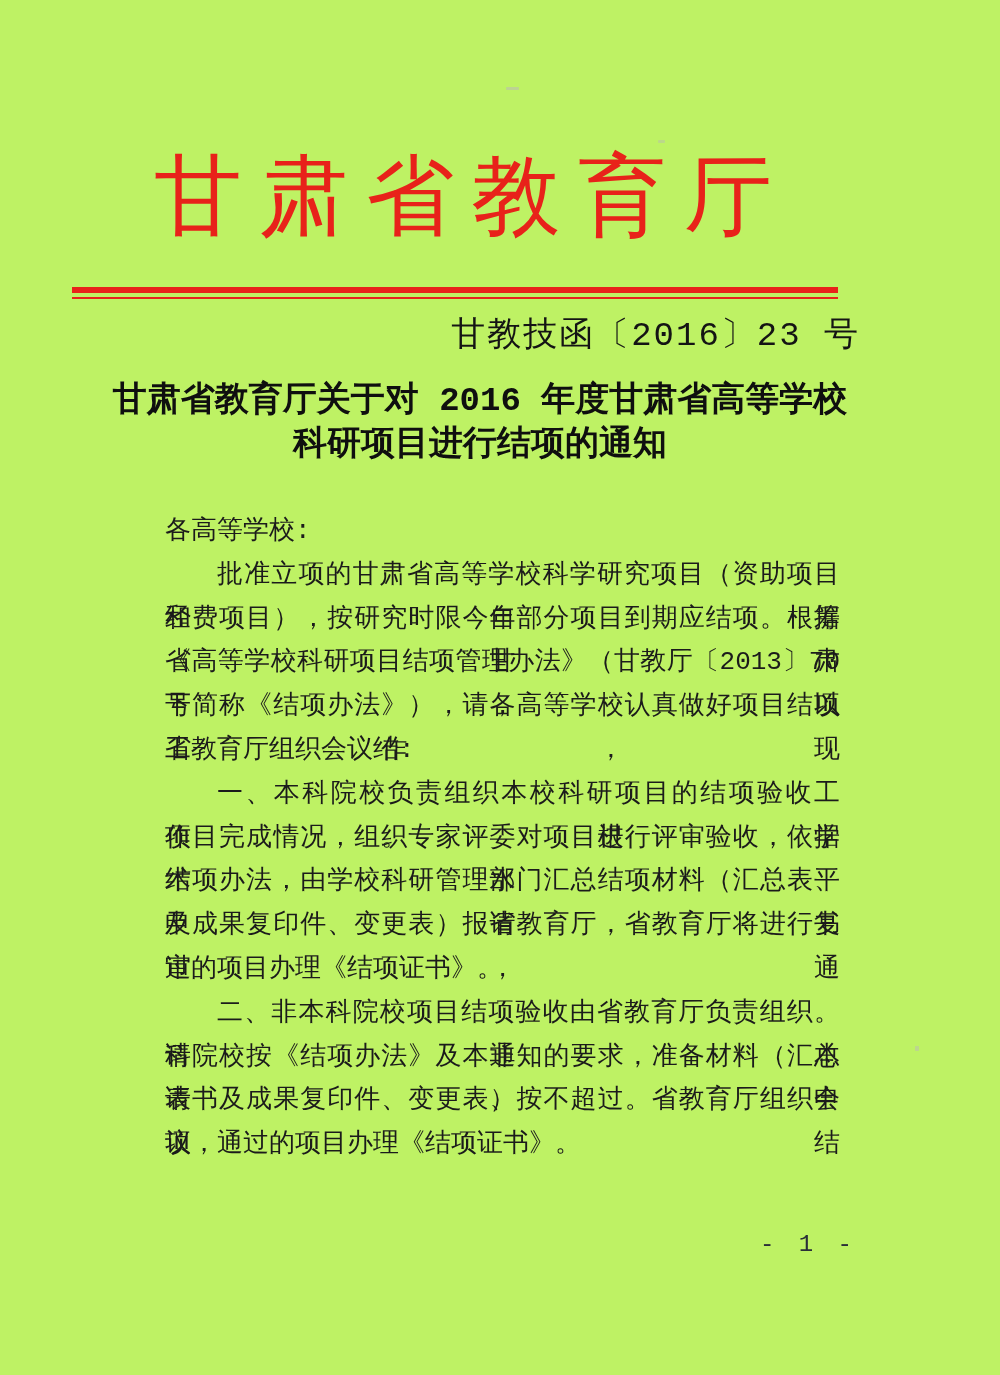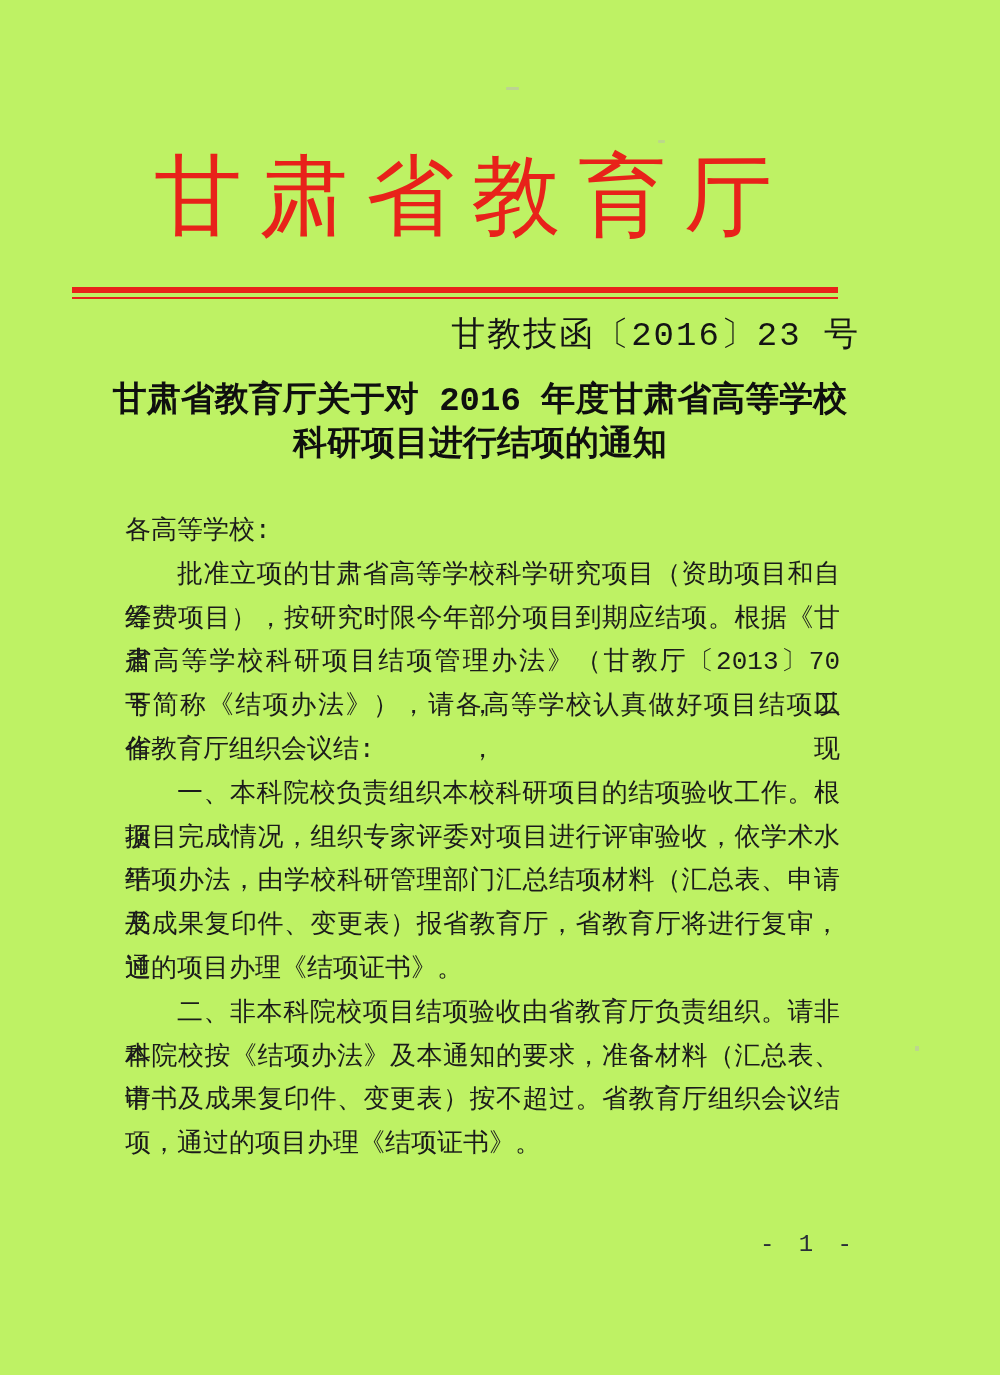--- a/index.html
+++ b/index.html
@@ -24,20 +24,21 @@
     font-size:34px;font-weight:bold;color:#0f0f0f;line-height:44px;
     transform:translateX(-20px);
   }
   .body-block{
     position:absolute;left:125px;top:510px;width:715px;
     font-size:26px;color:#1b1b1b;
   }
   .l{
     height:43.8px;line-height:43.8px;text-align:justify;overflow:visible;
     white-space:nowrap;
+    margin-left:40px;
   }
   .jf{text-align-last:justify;white-space:normal;}
   .ind{text-indent:52px;}
   .page-num{
     position:absolute;top:1231px;left:760px;font-size:24px;
     letter-spacing:5px;color:#2a2f38;white-space:nowrap;
   }
   .speck{position:absolute;background:#b9b9b9;border-radius:1px;}
   .speck1{left:506px;top:87px;width:13px;height:3px;opacity:.55;}
   .speck2{left:658px;top:140px;width:7px;height:3px;opacity:.45;}

